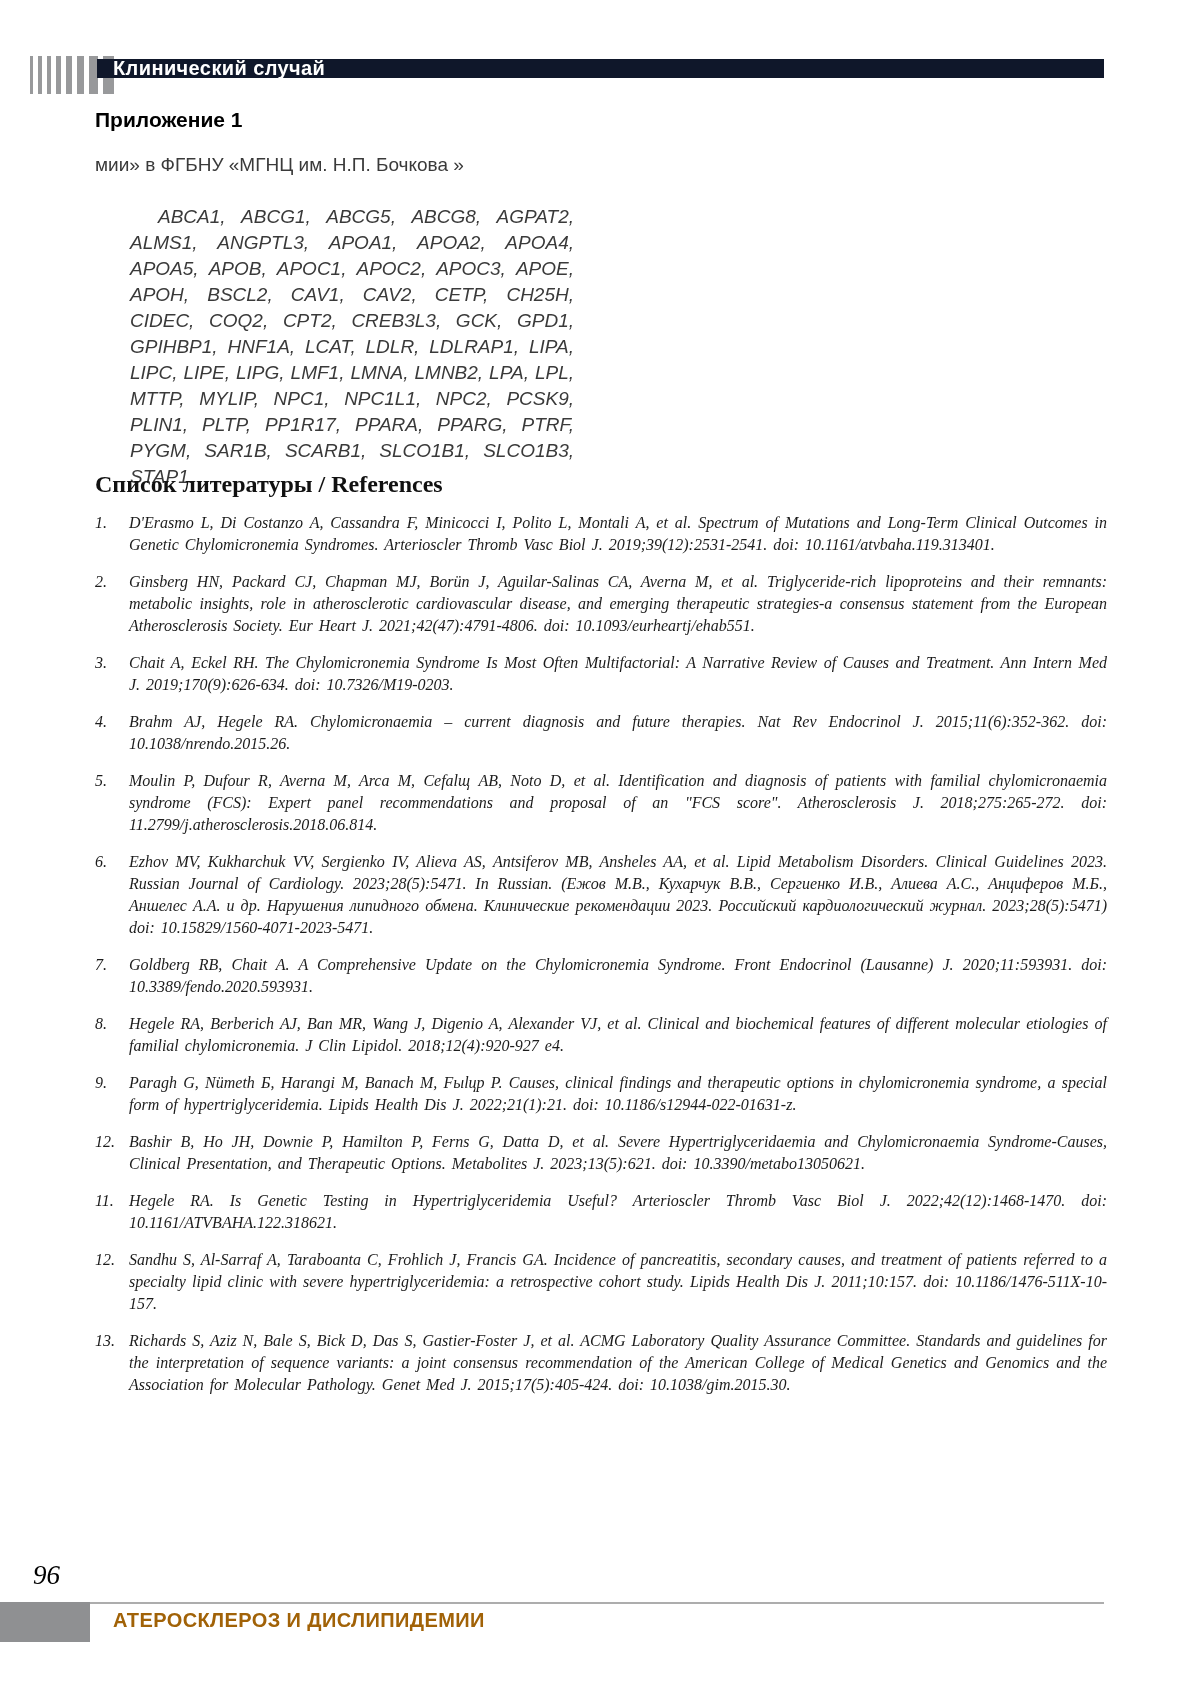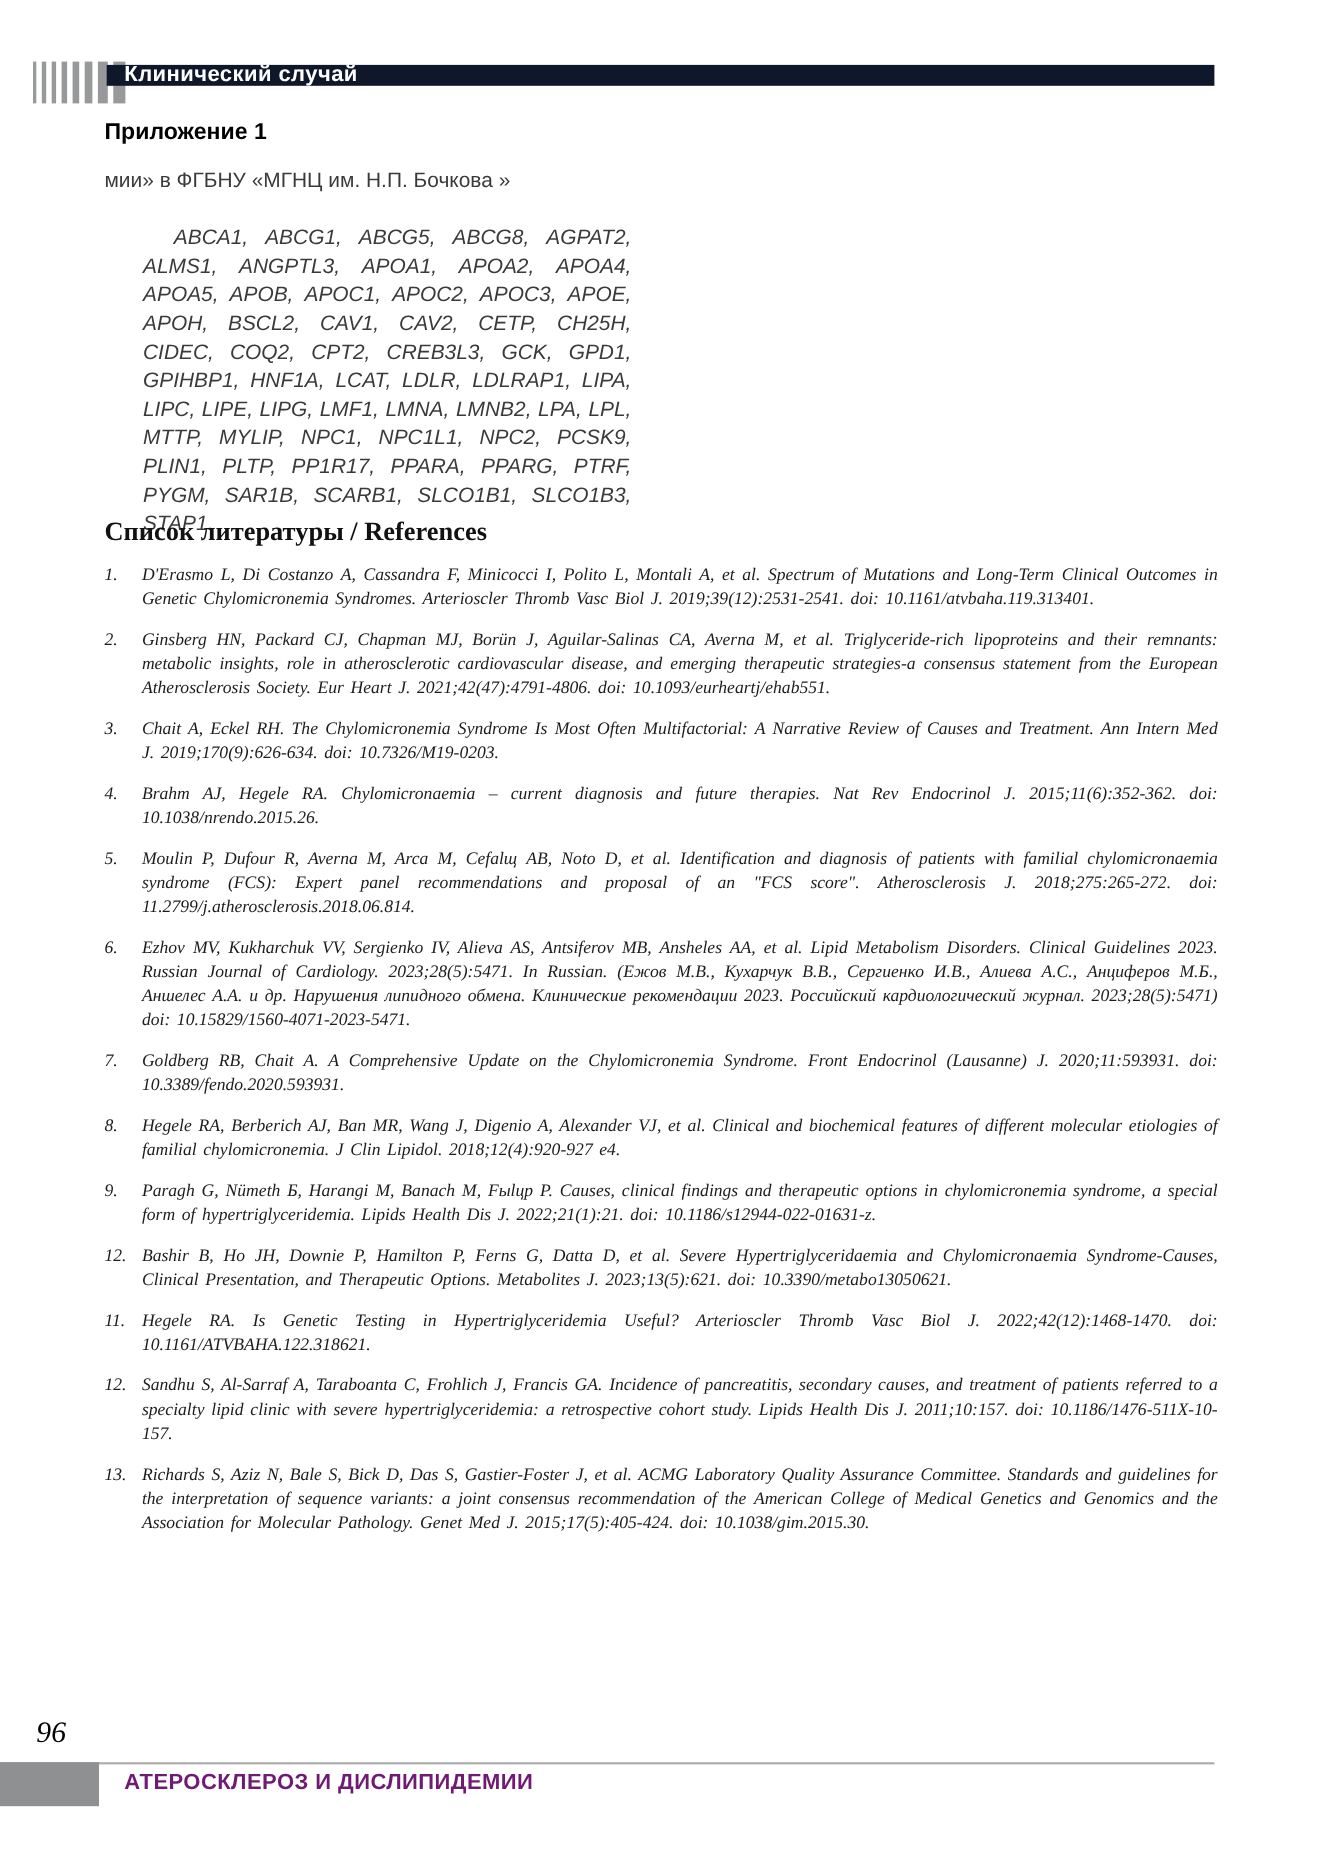--- a/index.html
+++ b/index.html
@@ -32,21 +32,21 @@
   .ref{position:relative;margin-bottom:15px;text-align:justify;}
   .ref-num{position:absolute;left:0;top:0;}
   .ref-text{margin-left:34px;word-spacing:2px;}
 
   
   .page-number{position:absolute;left:33px;top:1560px;font-family:"Liberation Serif",serif;
                font-style:italic;font-size:27px;color:#000000;}
   .footer-line{position:absolute;left:0;top:1602px;width:1104px;height:2px;background:#adadad;}
   .footer-block{position:absolute;left:0;top:1602px;width:90px;height:40px;background:#8f9092;}
   .footer-title{position:absolute;left:113px;top:1609px;font-size:20px;font-weight:bold;
-                color:#701a75;letter-spacing:0.4px;}
+                color:#a16207;letter-spacing:0.4px;}
 </style>
 </head>
 <body>
 
 <div class="page">
 
   <div class="stripes">
     <span class="stripe s1"></span>
       <span class="stripe s2"></span>
       <span class="stripe s3"></span>

